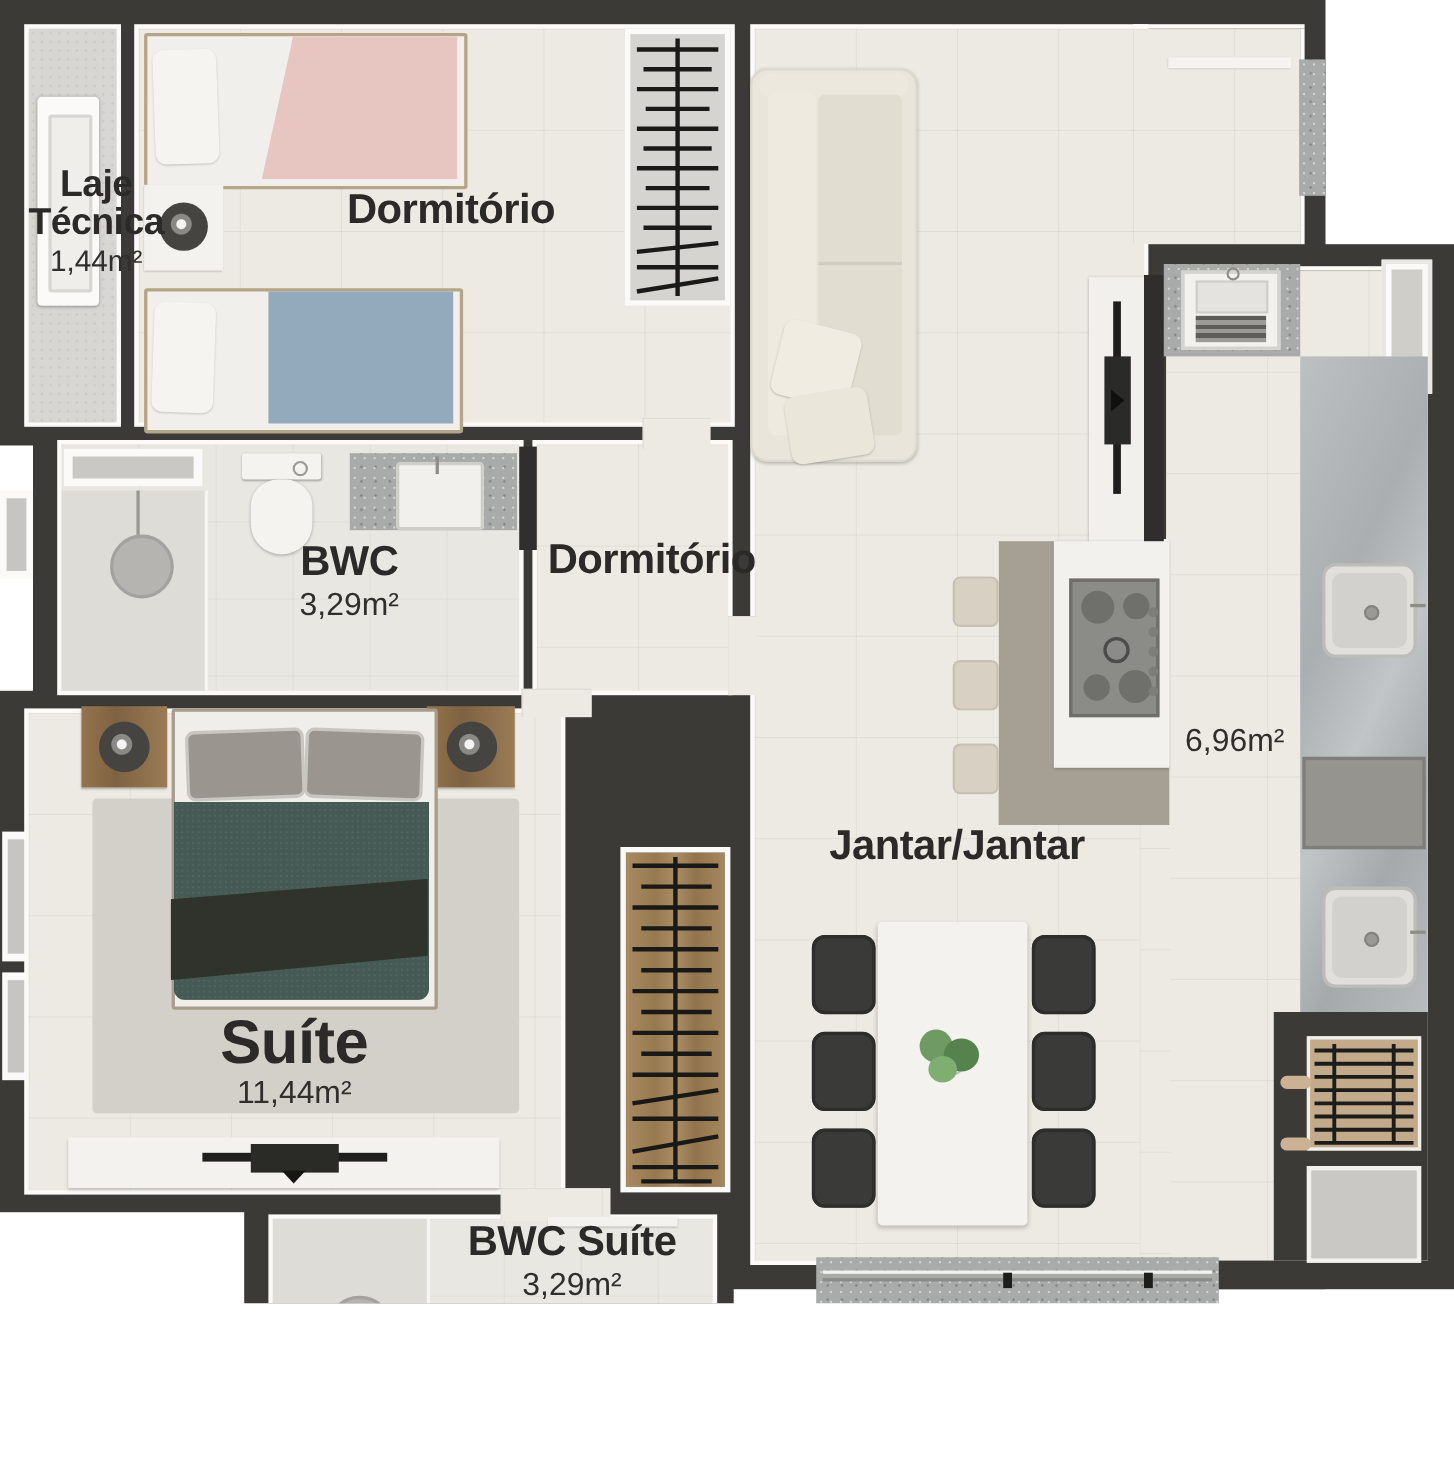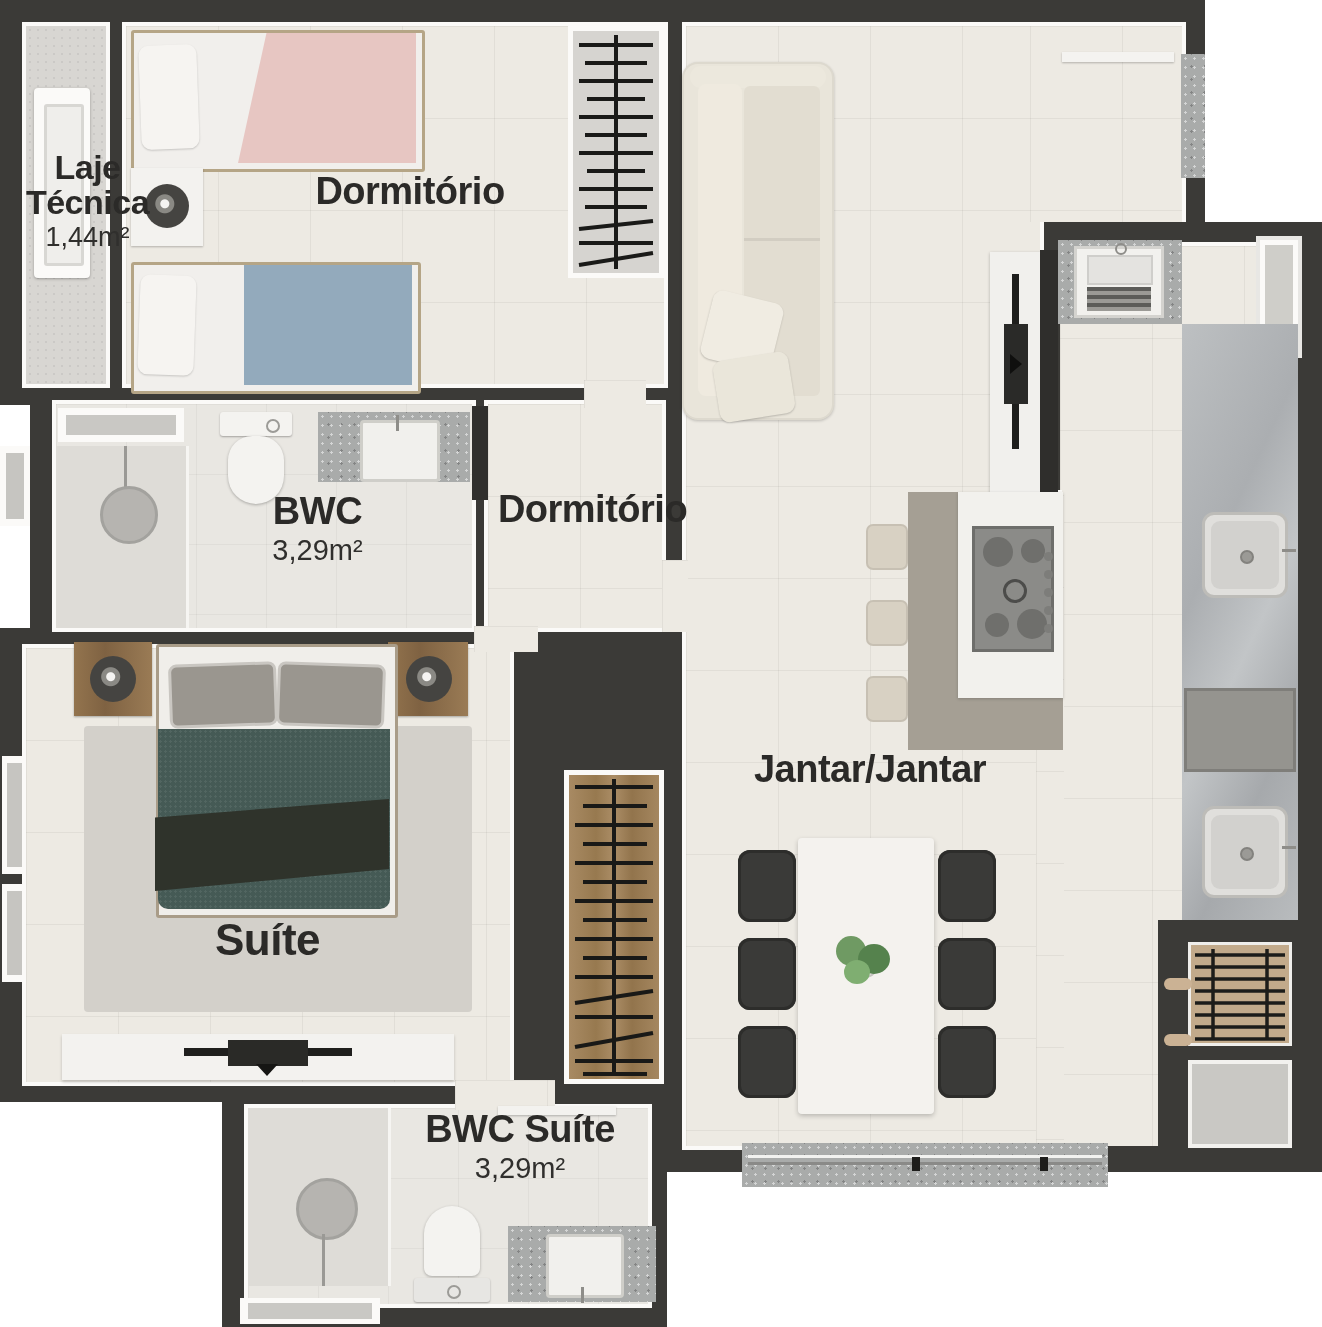--- a/index.html
+++ b/index.html
@@ -1,16 +1,16 @@
 <!DOCTYPE html>
 <html><head>
 <meta charset="utf-8">
 <style>
   html,body{margin:0;padding:0;background:#ffffff;}
-  #plan{position:relative;width:1322px;height:1327px;background:#ffffff;overflow:hidden;
+  #plan{position:relative;width:1322px;height:1185px;background:#ffffff;overflow:hidden;
         font-family:"Liberation Sans",sans-serif;}
   .a{position:absolute;}
   .wall{position:absolute;background:#3b3a37;}
   .tile{background-color:#edeae3;
         background-image:linear-gradient(rgba(0,0,0,.05) 1px,transparent 1px),
                          linear-gradient(90deg,rgba(0,0,0,.05) 1px,transparent 1px);
         background-size:92px 92px;}
   .floor{position:absolute;box-shadow:0 0 0 4px #fbfaf8;}
   .conc{background-color:#d8d6d2;background-image:radial-gradient(rgba(0,0,0,.06) 1px,transparent 1.2px);background-size:8px 8px;}
   .bathfloor{background-color:#e9e7e2;background-image:linear-gradient(rgba(0,0,0,.04) 1px,transparent 1px),linear-gradient(90deg,rgba(0,0,0,.04) 1px,transparent 1px);background-size:70px 70px;}
@@ -21,21 +21,21 @@
          background-size:9px 9px,13px 13px;background-position:0 0,4px 6px;}
   .marble{background:linear-gradient(115deg,#bdc0c2,#abaeb1 35%,#c2c5c7 55%,#a6a9ac 75%,#b9bcbe);}
   .wood{background:linear-gradient(90deg,#a88a63,#97794f 30%,#ab8d66 50%,#92744c 70%,#a58760);}
   .nwood{background:linear-gradient(90deg,#93744e,#7f6242 40%,#9a7b55);}
   .whitebox{background:#f3f2ef;box-shadow:0 1px 2px rgba(0,0,0,.25);}
   .lbl{position:absolute;text-align:center;color:#2b2a28;z-index:40;}
   .rname{font-weight:bold;font-size:38px;line-height:1.02;letter-spacing:-.5px;}
   .rarea{font-size:29px;font-weight:400;margin-top:3px;color:#302f2d;}
   .lbl.laje .rname{font-size:34px;}
   .lbl.laje .rarea{font-size:27px;}
-  .lbl.suite .rname{font-size:44px;}
+  .lbl.suite .rname{font-size:56px;}
   .lamp{position:absolute;border-radius:50%;background:radial-gradient(circle at 45% 45%,#f5f4f2 0 4px,#8a8984 5px 9px,#454441 10px);}
   .chair{position:absolute;width:58px;height:72px;background:#3a3a38;border-radius:12px;box-shadow:inset 0 0 0 3px #2d2d2b;}
   .stool{position:absolute;width:42px;height:46px;background:#d8d1c3;border-radius:7px;box-shadow:inset 0 0 0 2px rgba(0,0,0,.08);}
   .sink{position:absolute;background:#e0dfdc;border:3px solid #bdbcb8;border-radius:12px;}
   .sink .basin{position:absolute;left:6px;top:6px;right:6px;bottom:6px;background:#d2d1ce;border-radius:9px;}
   .sink .drain{position:absolute;left:50%;top:50%;width:10px;height:10px;margin:-5px 0 0 -5px;border-radius:50%;background:#9b9a96;border:2px solid #83827e;}
   svg{display:block;}
 </style>
 </head>
 <body>
@@ -297,25 +297,27 @@
     <div class="rname">Dormitório</div>
   </div>
   <div class="lbl" style="left:215px;top:492px;width:205px">
     <div class="rname">BWC</div>
     <div class="rarea">3,29m²</div>
   </div>
   <div class="lbl" style="left:470px;top:490px;width:245px">
     <div class="rname">Dormitório</div>
   </div>
   <div class="lbl" style="left:950px;top:655px;width:345px">
+    <div class="rarea">6,96m²</div>
   </div>
   <div class="lbl" style="left:715px;top:750px;width:310px">
     <div class="rname">Jantar/Jantar</div>
   </div>
   <div class="lbl suite" style="left:145px;top:918px;width:245px">
     <div class="rname">Suíte</div>
+    <div class="rarea">11,44m²</div>
   </div>
   <div class="lbl" style="left:375px;top:1110px;width:290px">
     <div class="rname">BWC Suíte</div>
     <div class="rarea">3,29m²</div>
   </div>
 
 </div>
 
 </body></html>

